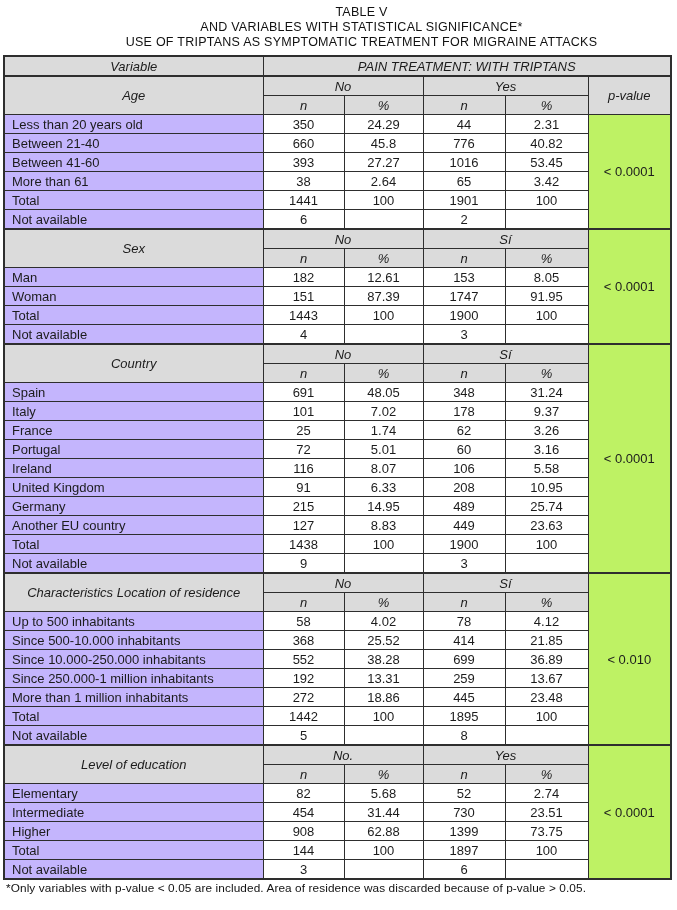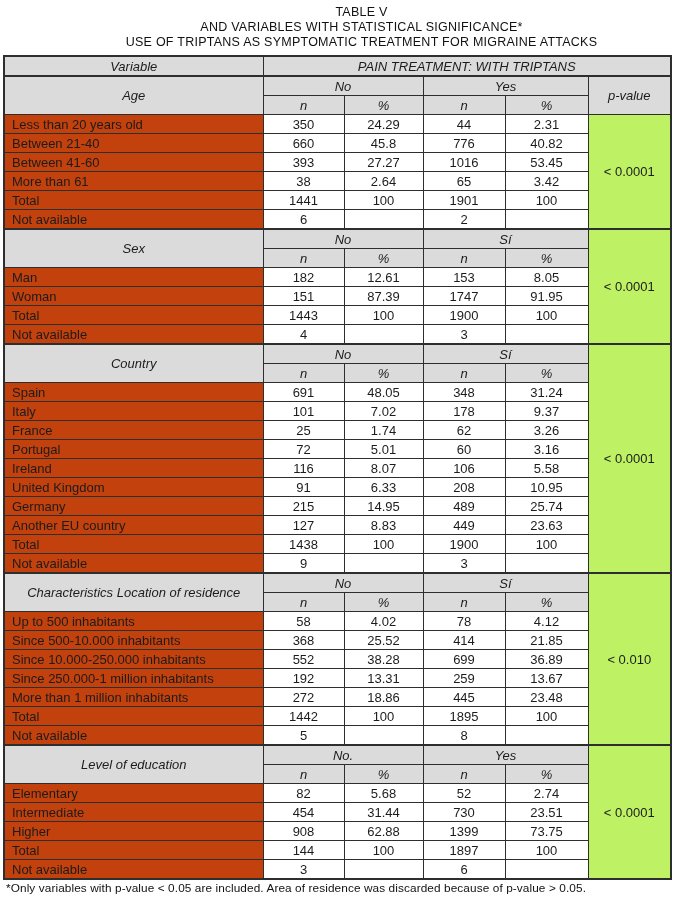--- a/index.html
+++ b/index.html
@@ -26,21 +26,21 @@
     padding:0 5px;
     overflow:hidden;
     white-space:nowrap;
   }
   td.hdr{
     background:#dbdbdb;
     font-style:italic;
     text-align:center;
     padding:0 2px;
   }
-  td.lbl{text-align:left;padding-left:7px;background:#c2410c;}
+  td.lbl{text-align:left;padding-left:7px;background:#c4b5fd;}
   td.val{text-align:center;background:#fff;}
   td.pv{text-align:center;background:#bef264;}
   tr.sec-top td{border-top:2px solid #2e2e2e;}
   .footnote{
     font-size:11.8px;
     color:#111;
     margin:1px 0 0 6px;
     letter-spacing:0.1px;
   }
 </style>

